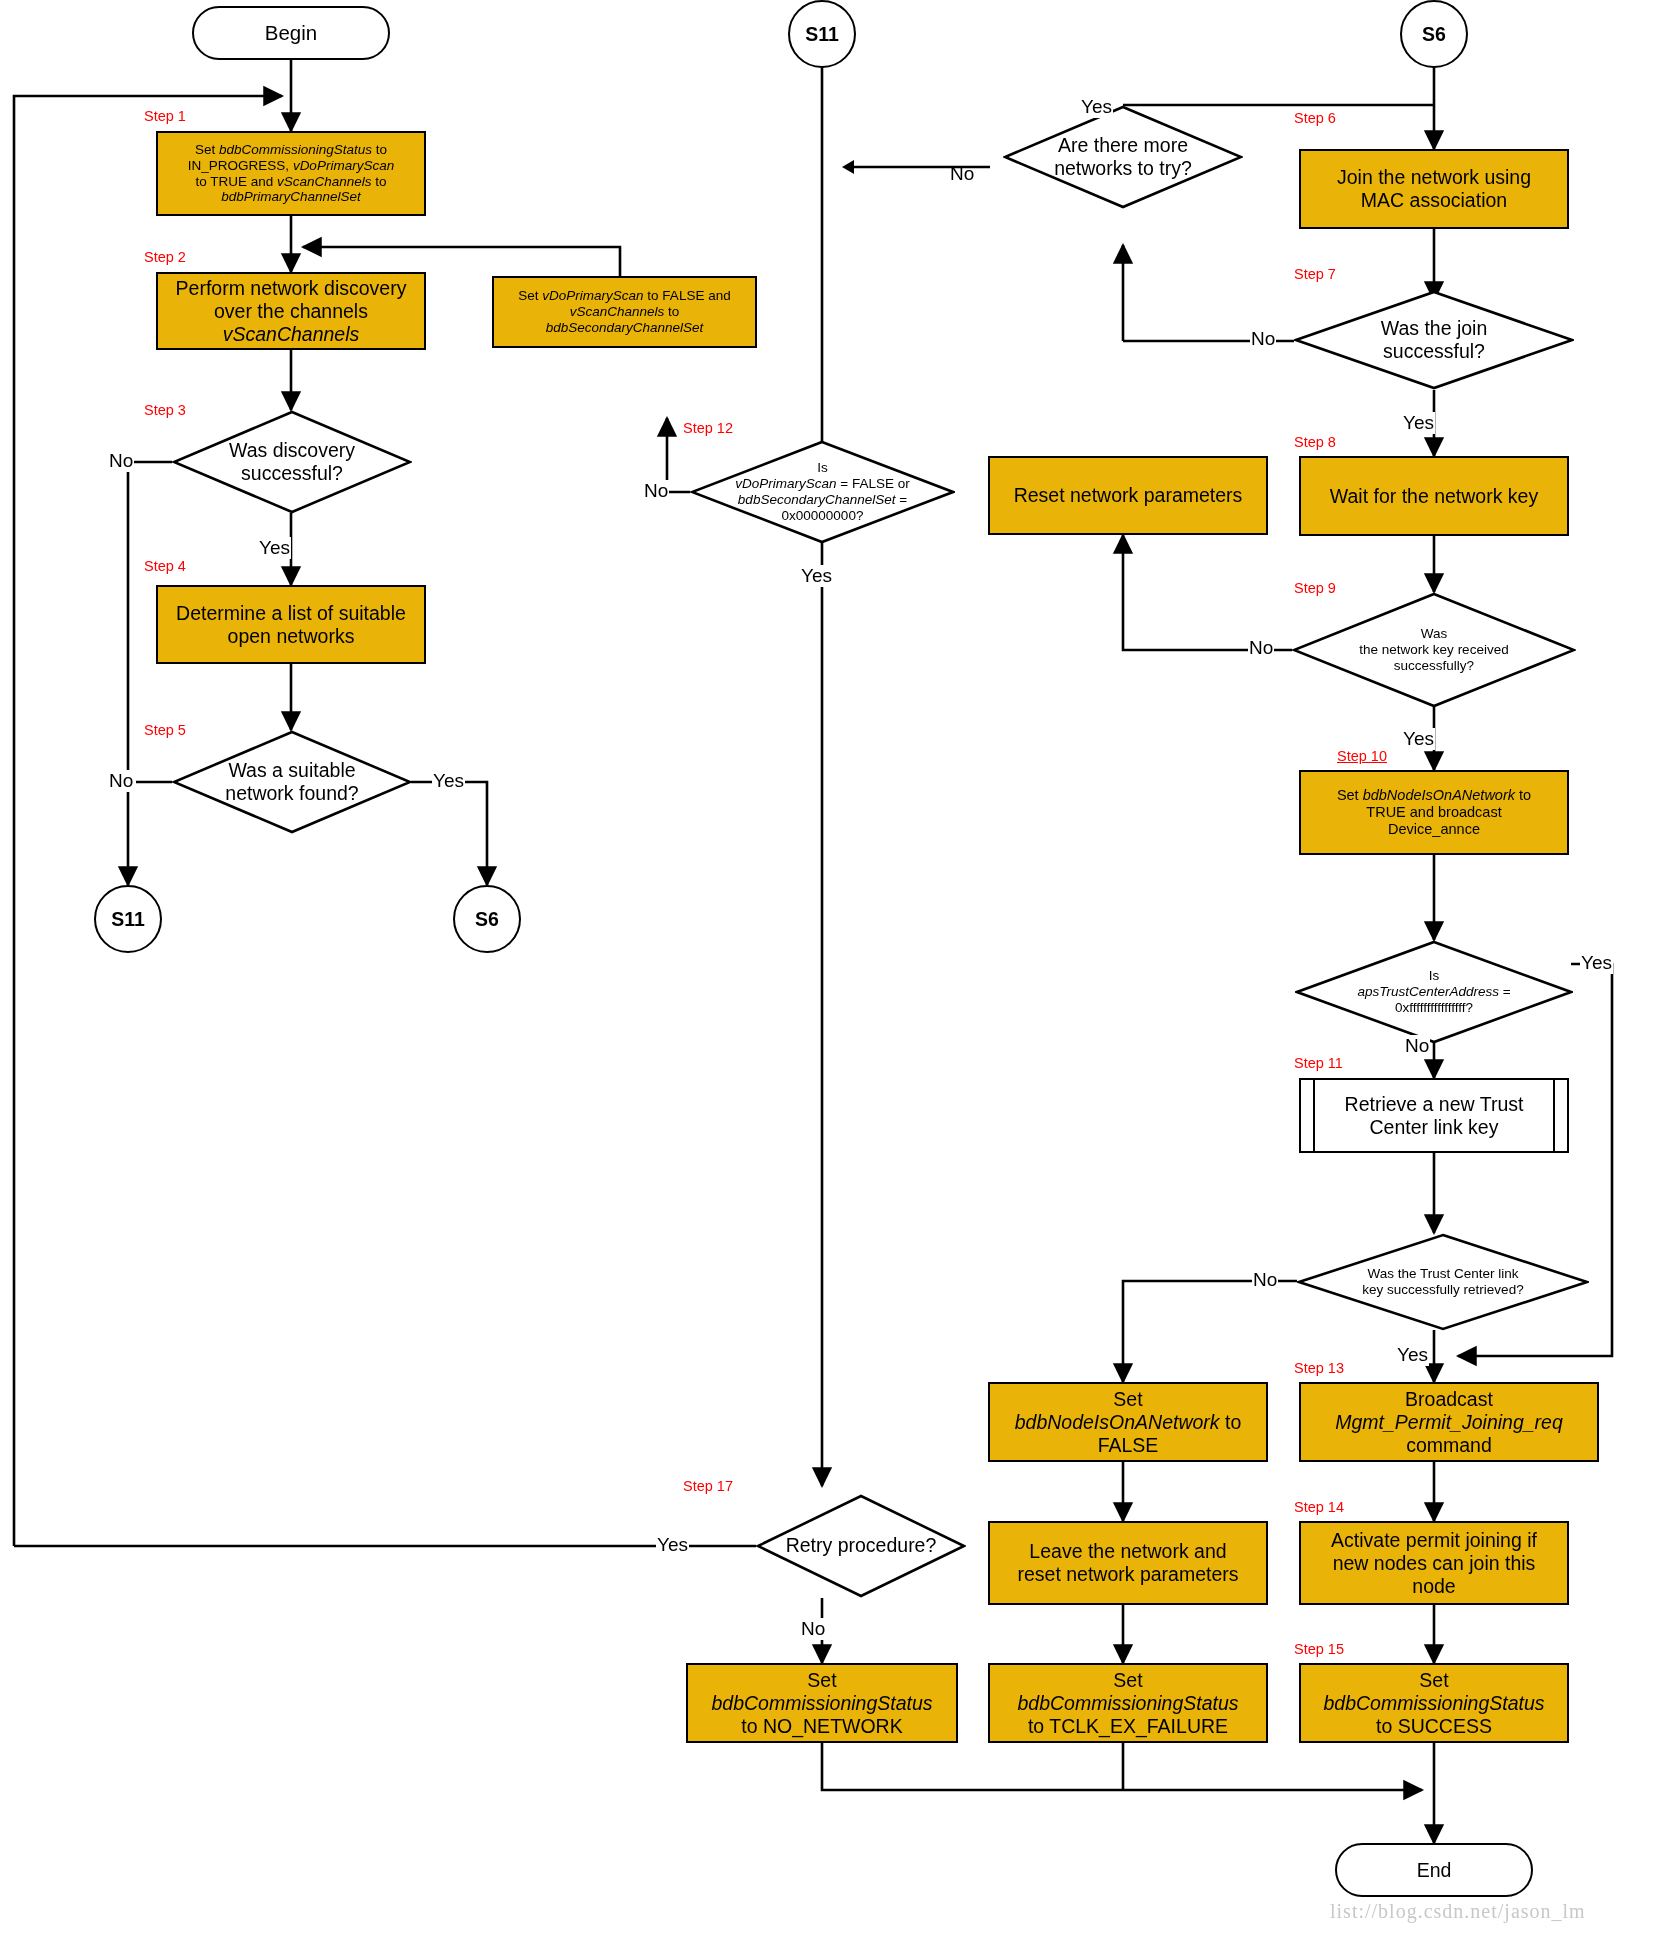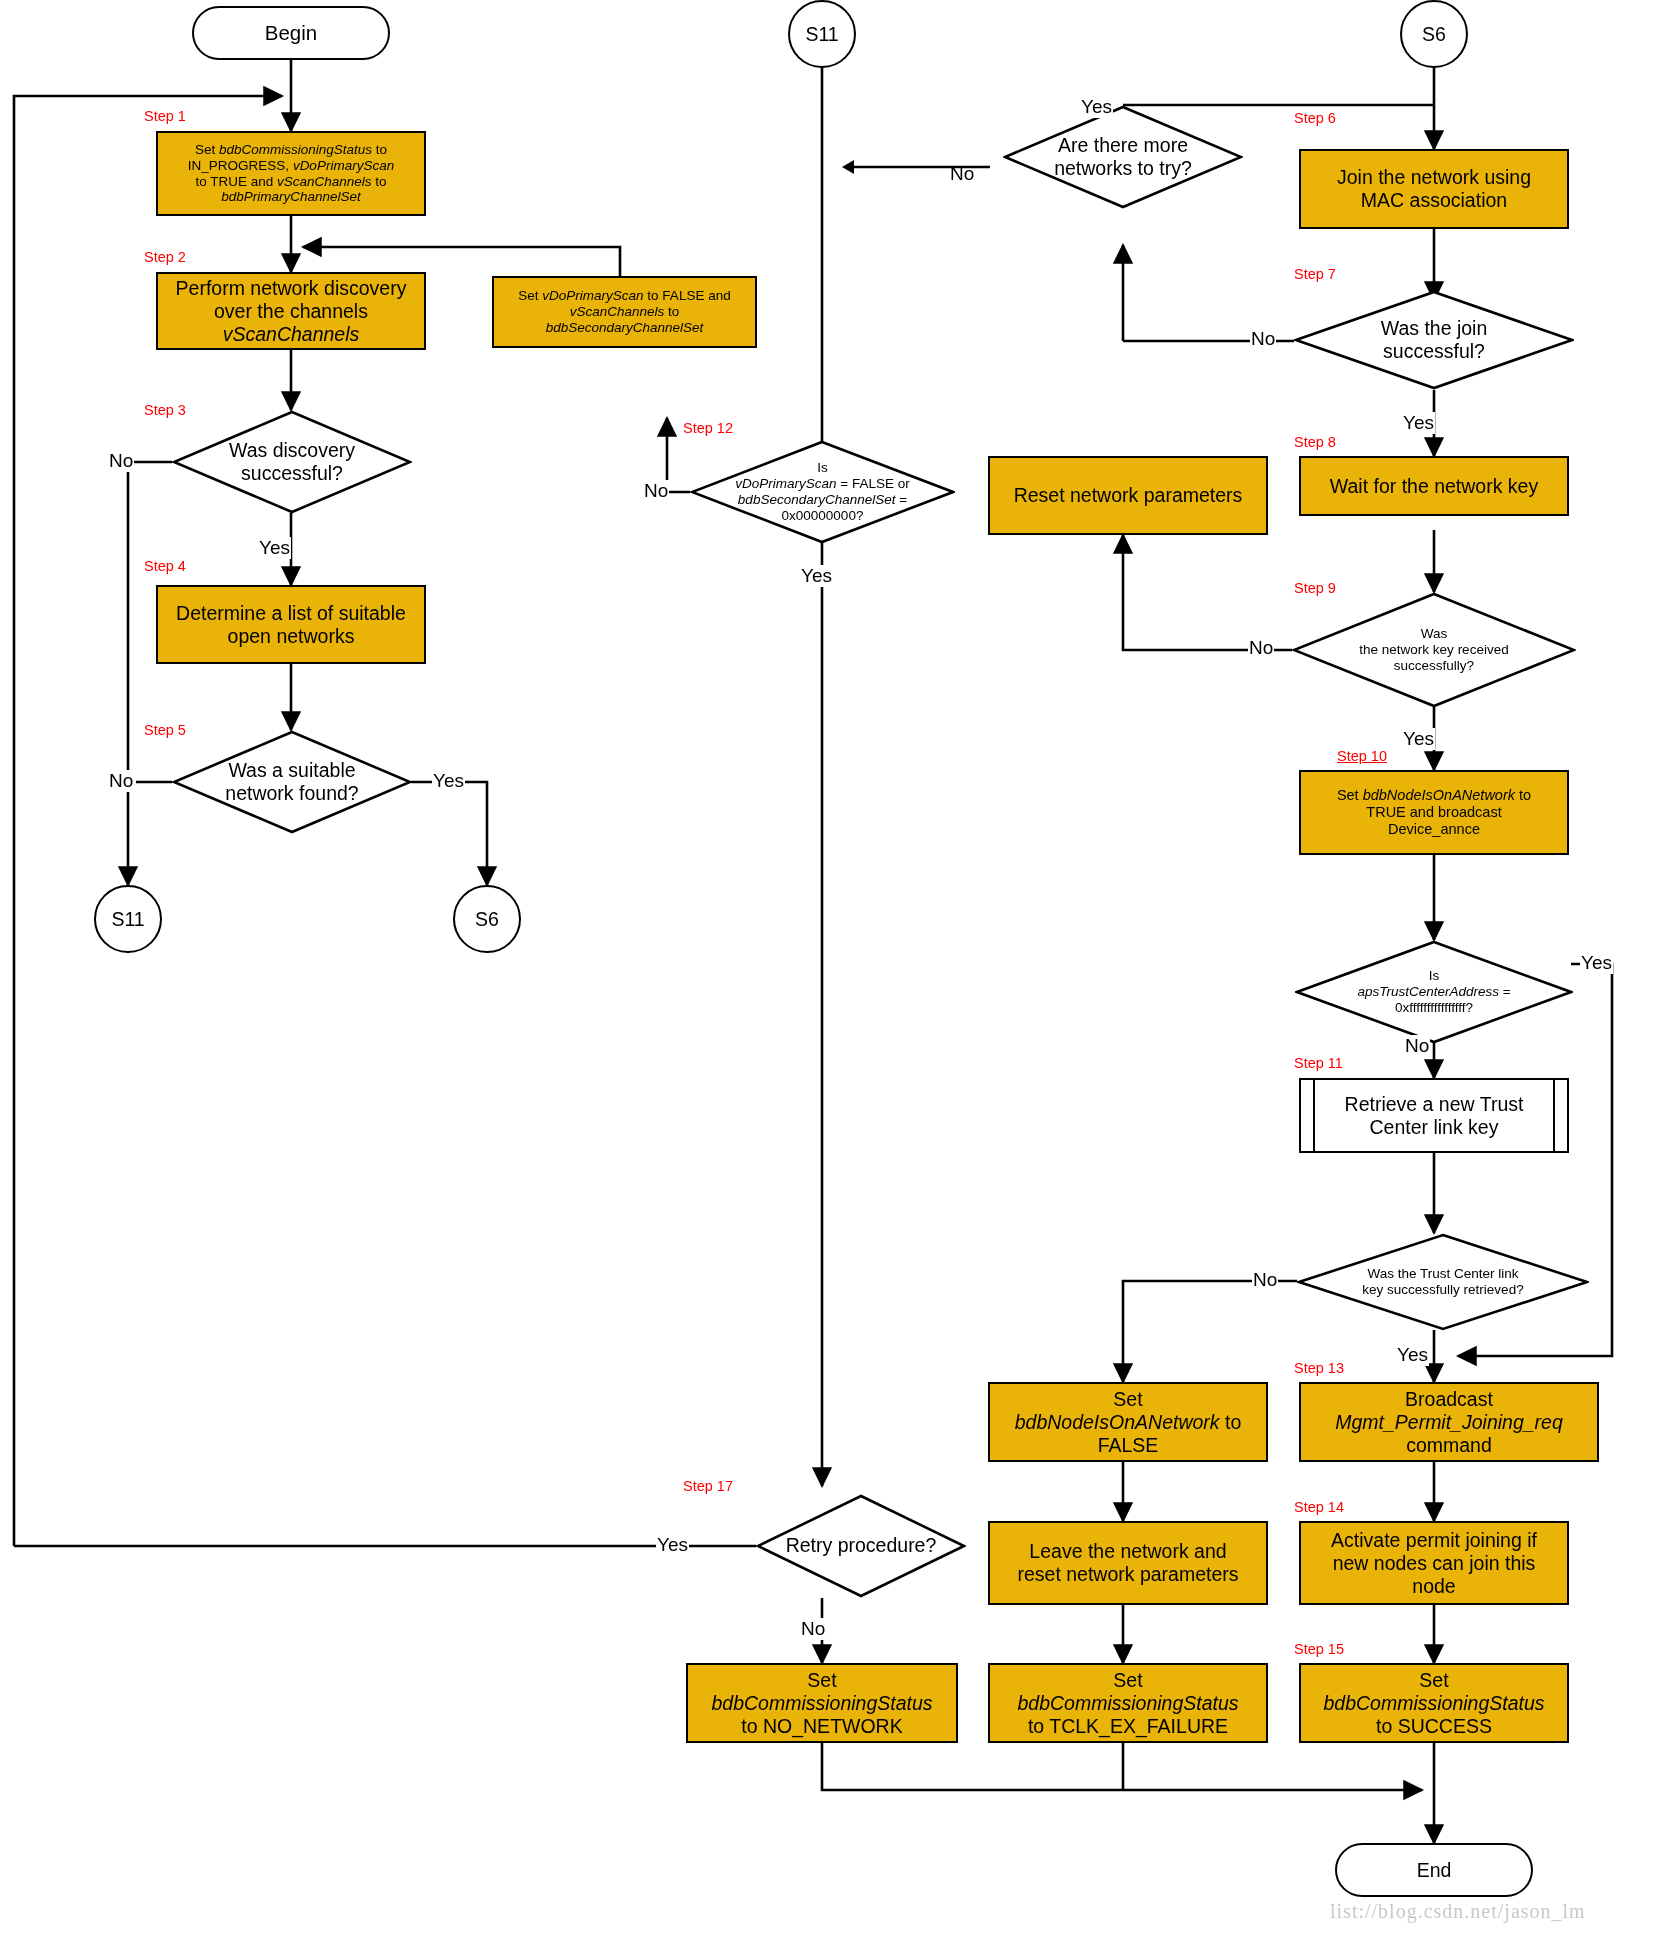--- a/index.html
+++ b/index.html
@@ -49,20 +49,21 @@
   .term {
     border: 2.2px solid #000;
     background: #fff;
     border-radius: 999px;
     justify-content: center;
   }
   .conn {
     border: 2.2px solid #000;
     background: #fff;
     border-radius: 50%;
+    font-weight: bold;
   }
   .diamond-wrap { position: absolute; }
   .diamond-wrap > svg { position: absolute; left: 0; top: 0; }
   .diamond-wrap > .dtext {
     position: absolute; left: 0; top: 0;
     width: 100%; height: 100%;
     display: flex; align-items: center; justify-content: center;
     text-align: center; color: #000; line-height: 1.2;
   }
   .steplbl {
@@ -318,21 +319,21 @@
     </div>
   </div>
   <div class="edgelbl" style="left:1250px;top:328px;">No</div>
   <div class="edgelbl" style="left:1402px;top:412px;">Yes</div>
 
   <div class="node proc fs19" style="left:988px;top:456px;width:280px;height:79px;">
     <div>Reset network parameters</div>
   </div>
 
   <div class="steplbl" style="left:1294px;top:434px;">Step 8</div>
-  <div class="node proc fs19" style="left:1299px;top:456px;width:270px;height:60px;">
+  <div class="node proc fs19" style="left:1299px;top:456px;width:270px;height:80px;">
     <div>Wait for the network key</div>
   </div>
 
   <div class="steplbl" style="left:1294px;top:580px;">Step 9</div>
   <div class="diamond-wrap" style="left:1292px;top:592px;width:284px;height:116px;">
     <svg width="284" height="116" viewBox="0 0 284 116" xmlns="http://www.w3.org/2000/svg">
       <polygon points="142,2 282,58 142,114 2,58" fill="#fff" stroke="#000" stroke-width="2.6"></polygon>
     </svg>
     <div class="dtext fs13">
       <div>

